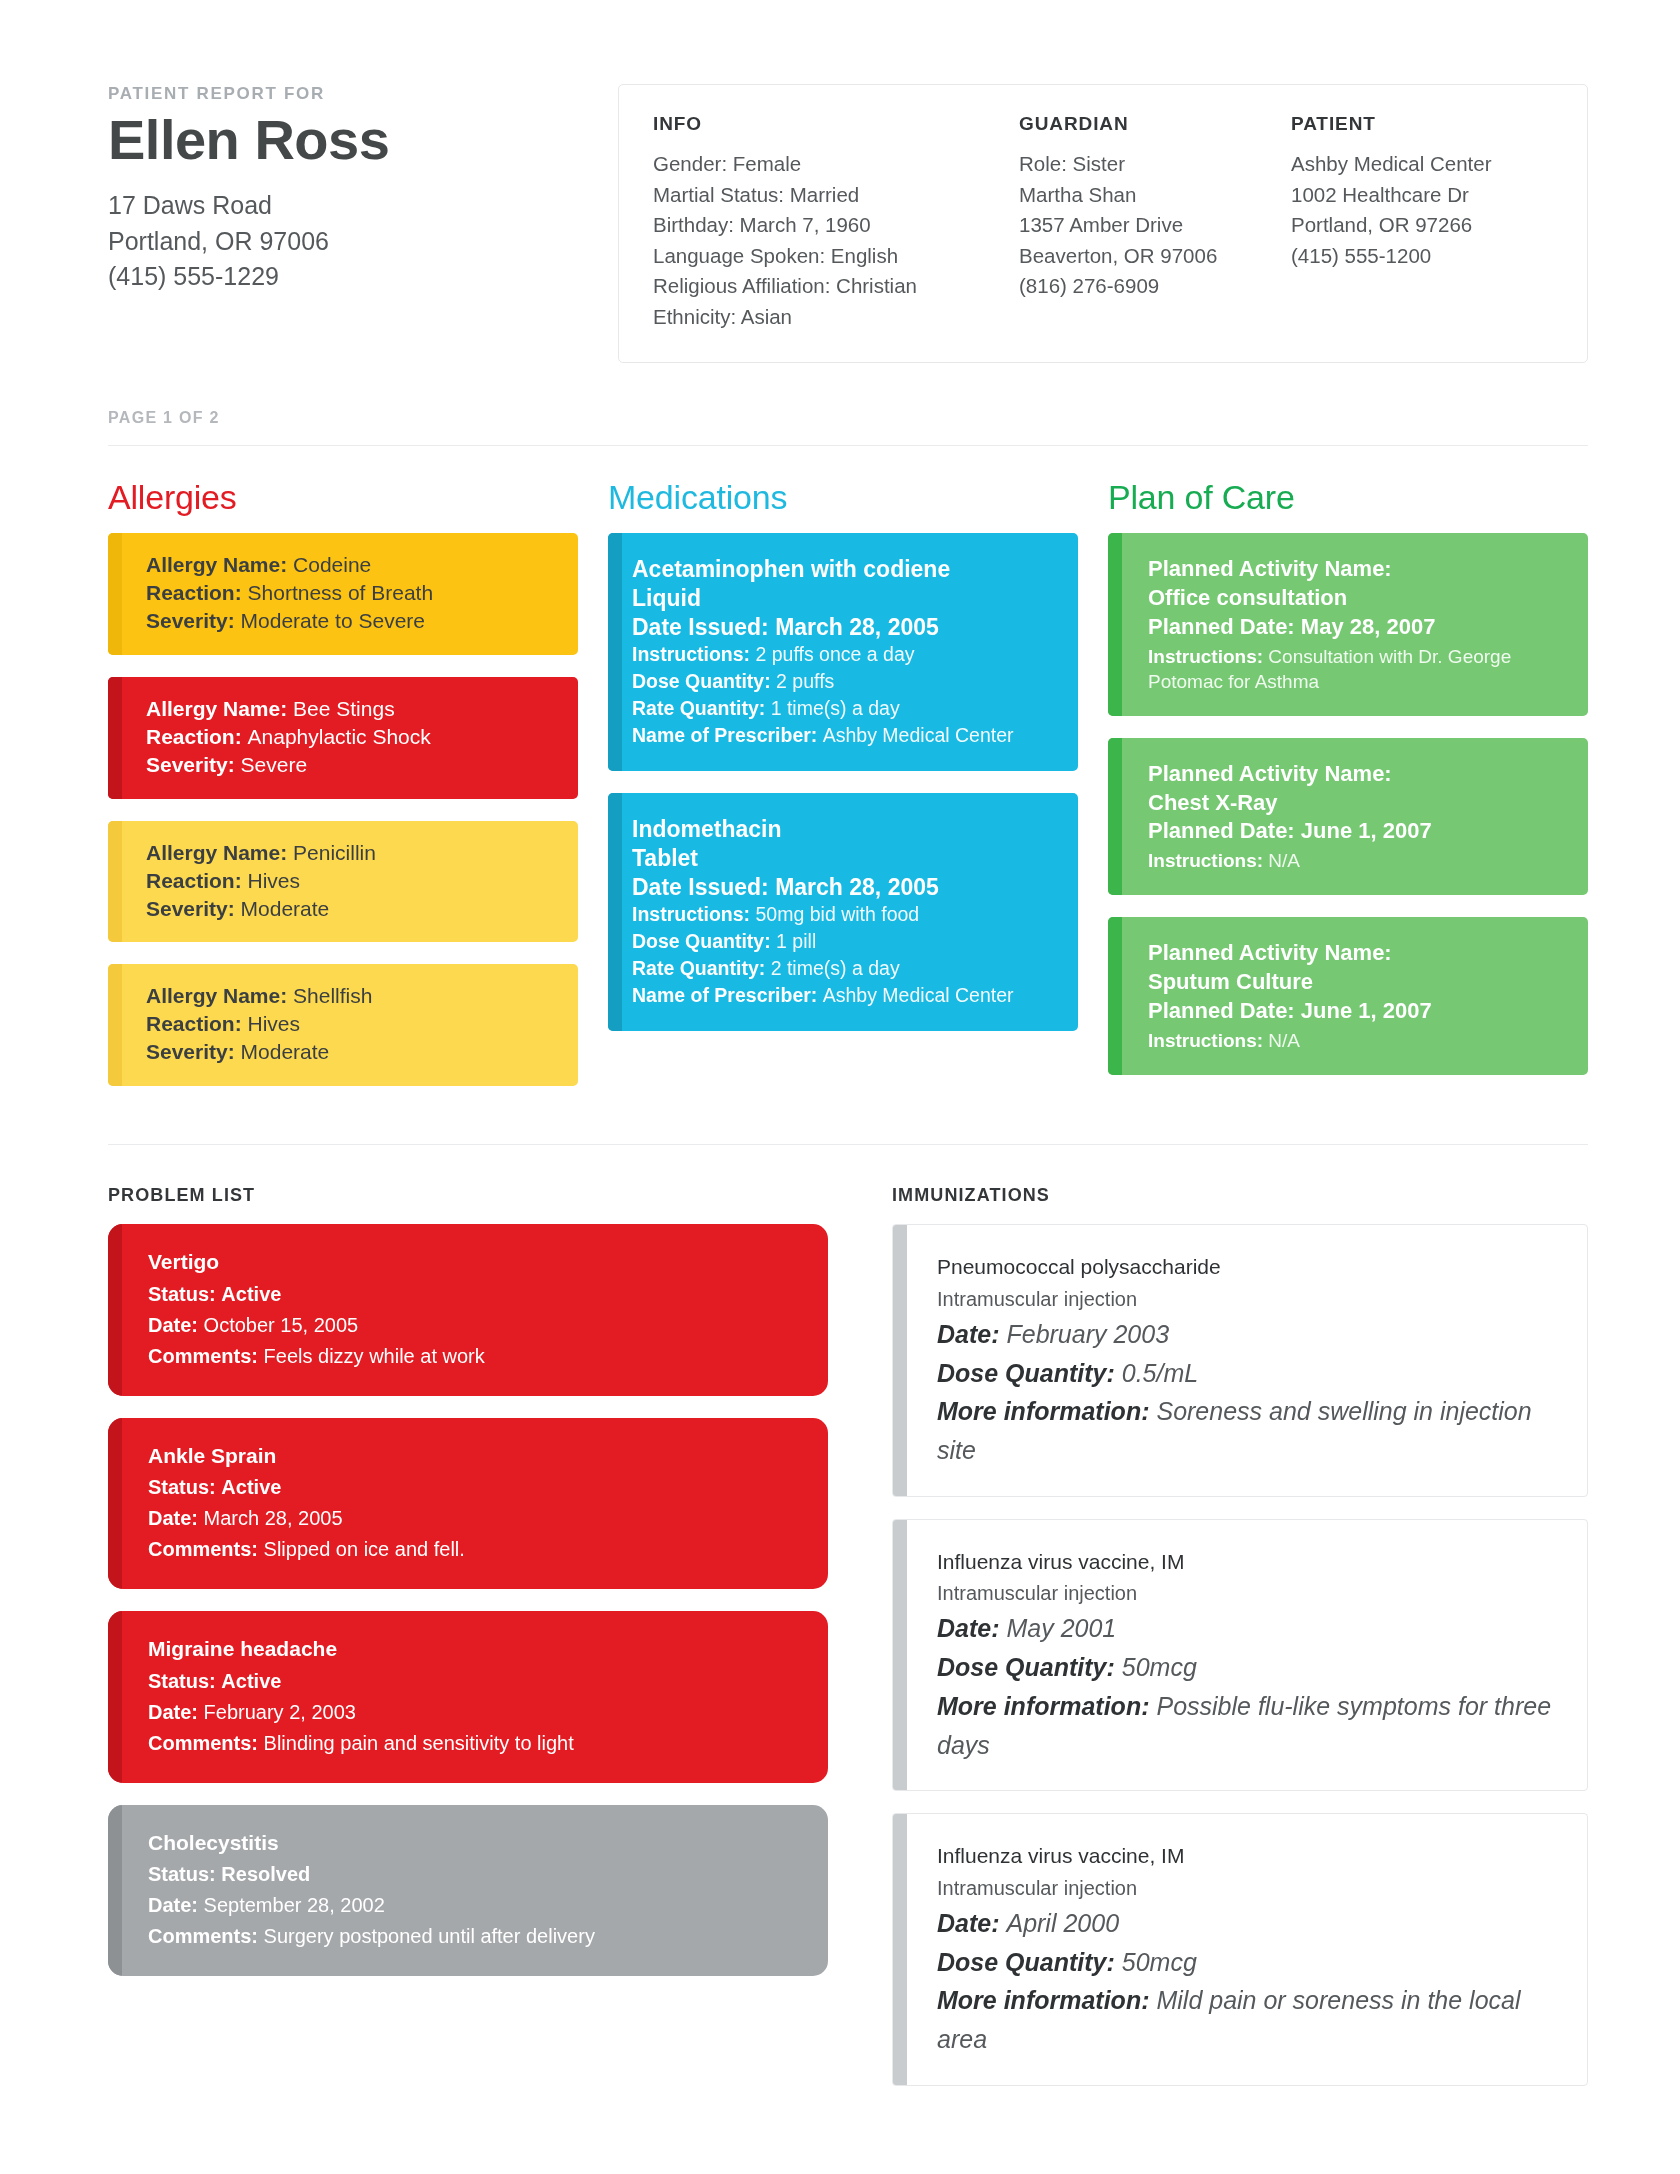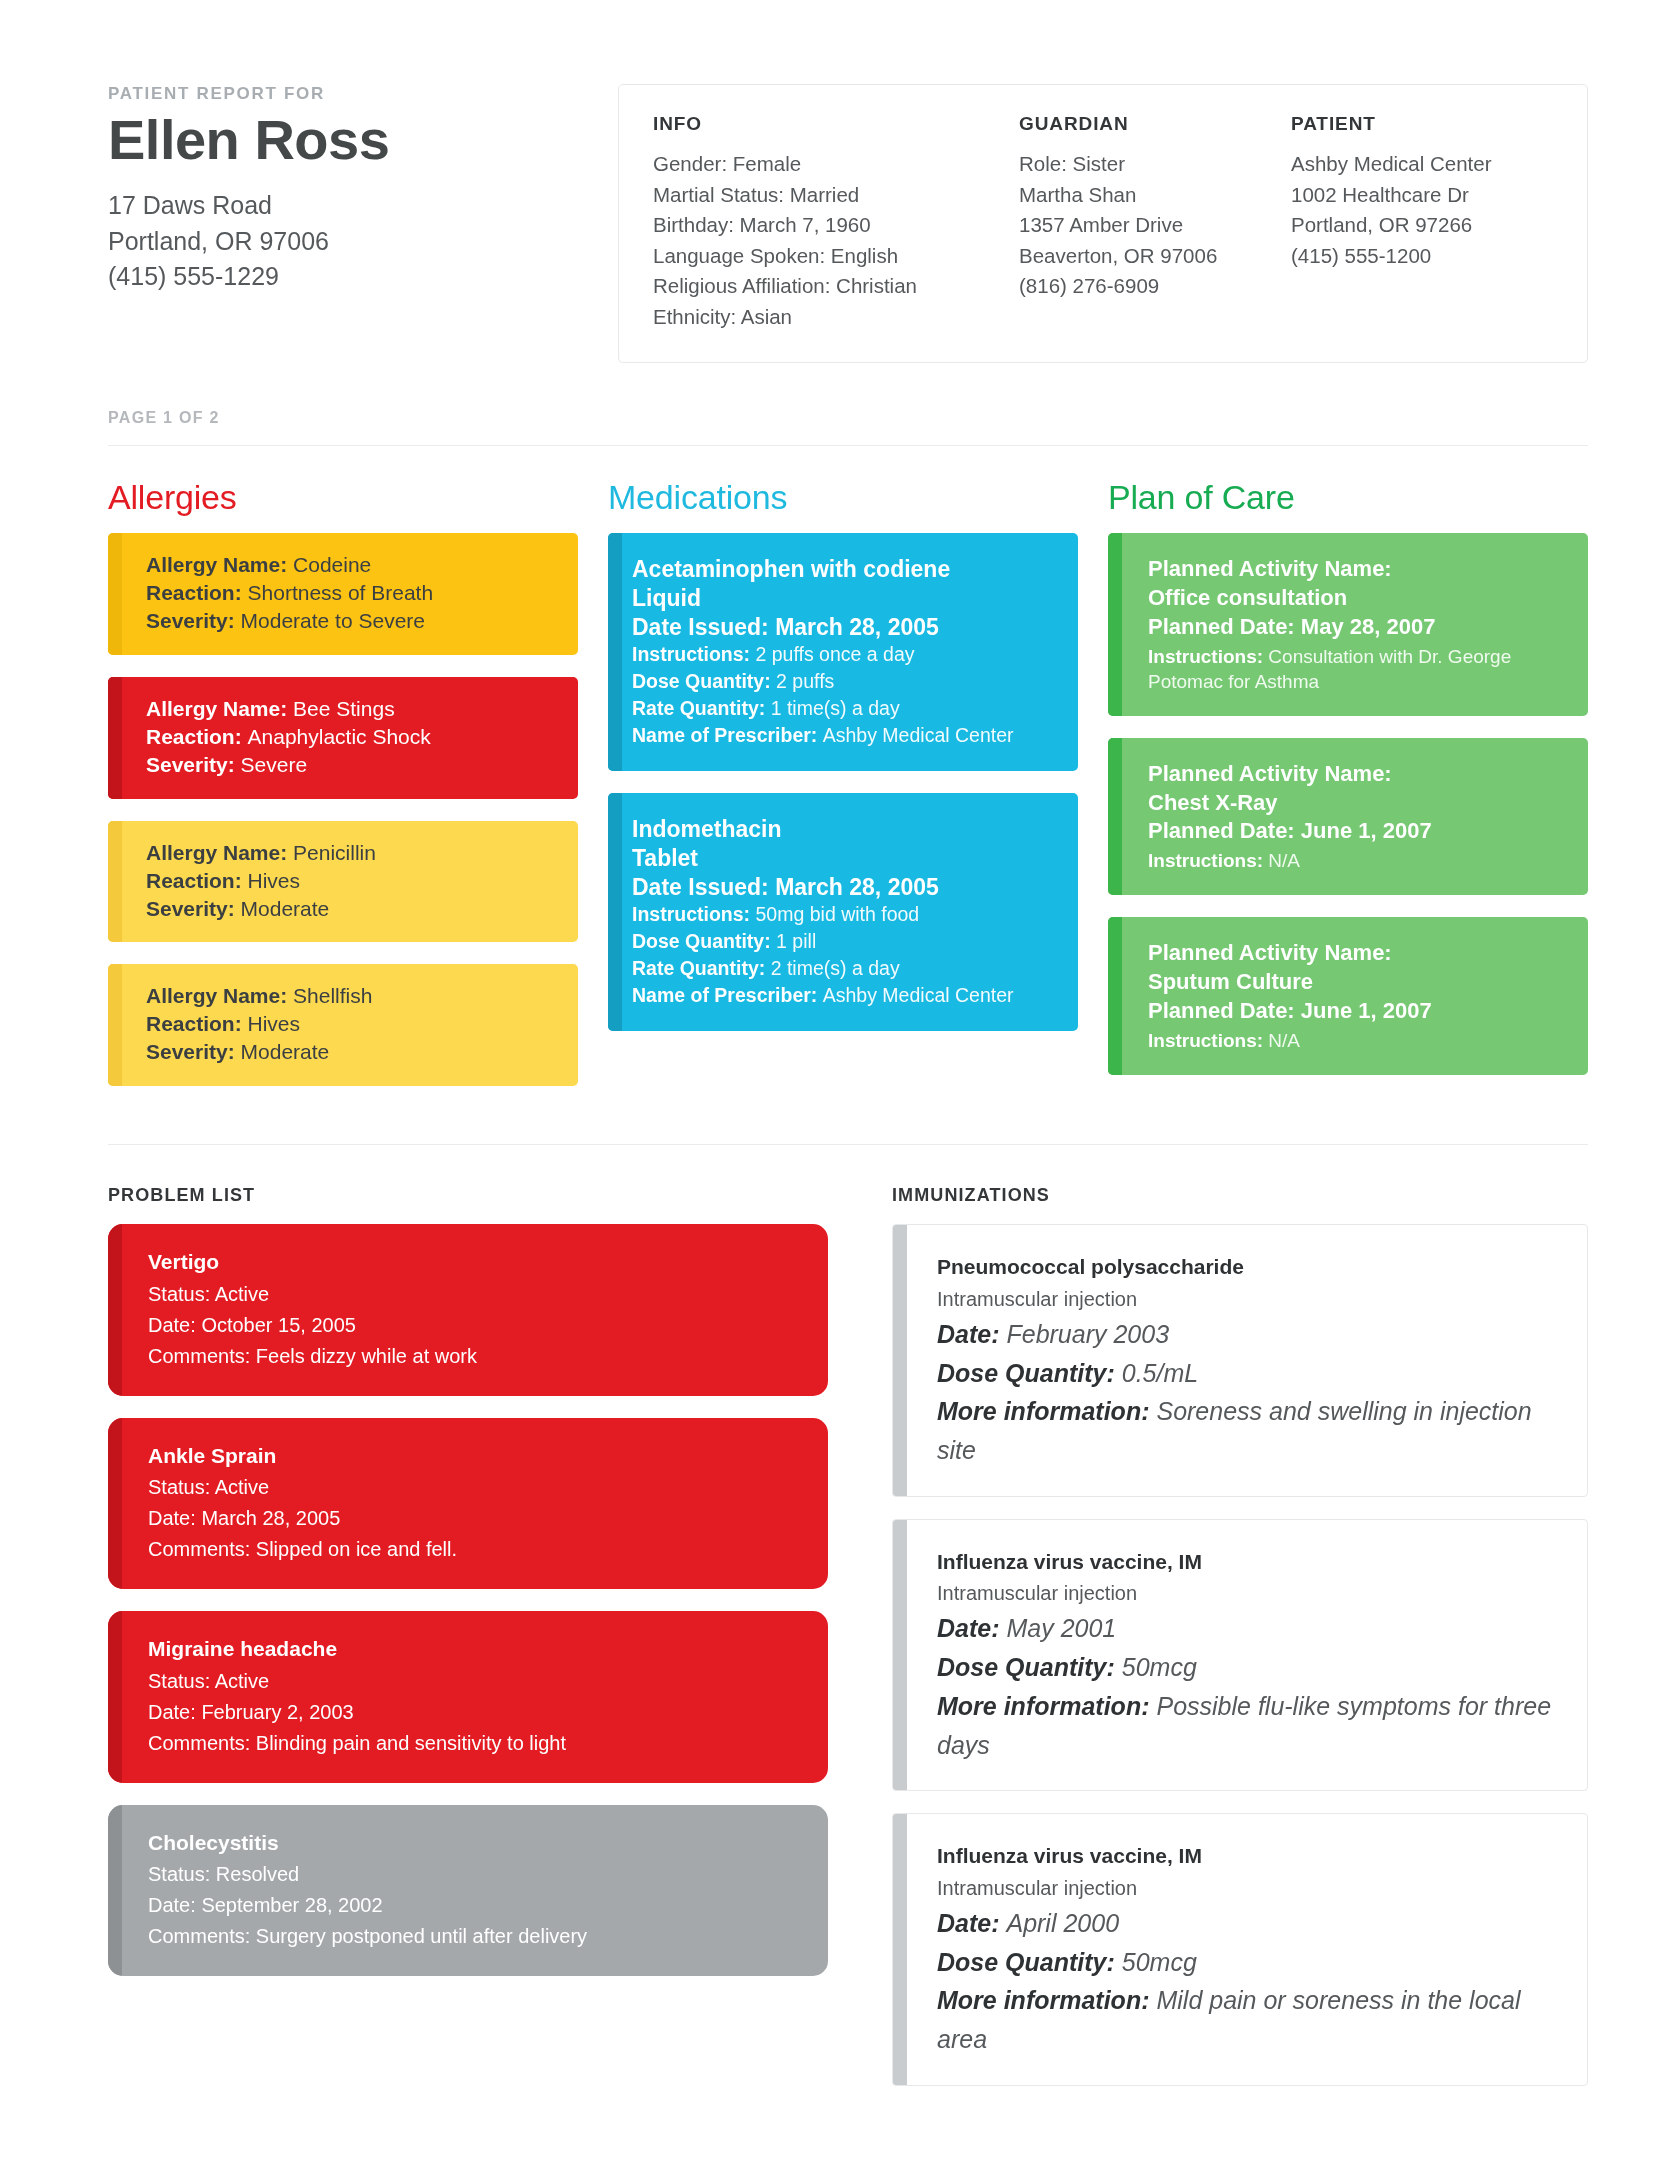--- a/index.html
+++ b/index.html
@@ -107,30 +107,30 @@
   .duo-col.problems { flex: 0 0 720px; }
   .duo-col.immun { flex: 1; padding-left: 36px; }
   .sub-head {
     font-size: 18px; font-weight: bold; letter-spacing: 1.1px;
     color: #343739; text-transform: uppercase; margin-bottom: 18px;
   }
 
   .prob-card { padding: 22px 24px 24px 40px; margin-bottom: 22px; border-radius: 15px; }
   .prob-card .name { font-size: 21px; font-weight: bold; line-height: 1.55; }
   .prob-card .row { font-size: 20px; line-height: 1.55; }
-  .prob-card .lbl { font-weight: normal; }
+  .prob-card .lbl { font-weight: bold; }
   .prob-card .val { font-weight: 300; }
 
   .imm-card {
     background: #ffffff; border: 1px solid #e6e8ea; border-radius: 4px;
     position: relative; overflow: hidden; padding: 26px 28px 26px 44px;
     margin-bottom: 22px;
   }
   .imm-card .stripe { position: absolute; left: 0; top: 0; bottom: 0; width: 14px; background: #c9ccce; }
-  .imm-card .name { font-size: 21px; font-weight: bold; color: #2f3234; line-height: 1.55; }
+  .imm-card .name { font-size: 21px; font-weight: normal; color: #2f3234; line-height: 1.55; }
   .imm-card .route { font-size: 20px; font-weight: 300; color: #55595c; line-height: 1.55; }
   .imm-card .row { font-size: 25px; line-height: 1.55; color: #55595c; font-style: italic; }
   .imm-card .lbl { font-weight: bold; color: #2f3234; }
   .imm-card .val { font-weight: 300; color: #55595c; }
 </style>
 </head>
 <body>
 
 <div class="page">
 

